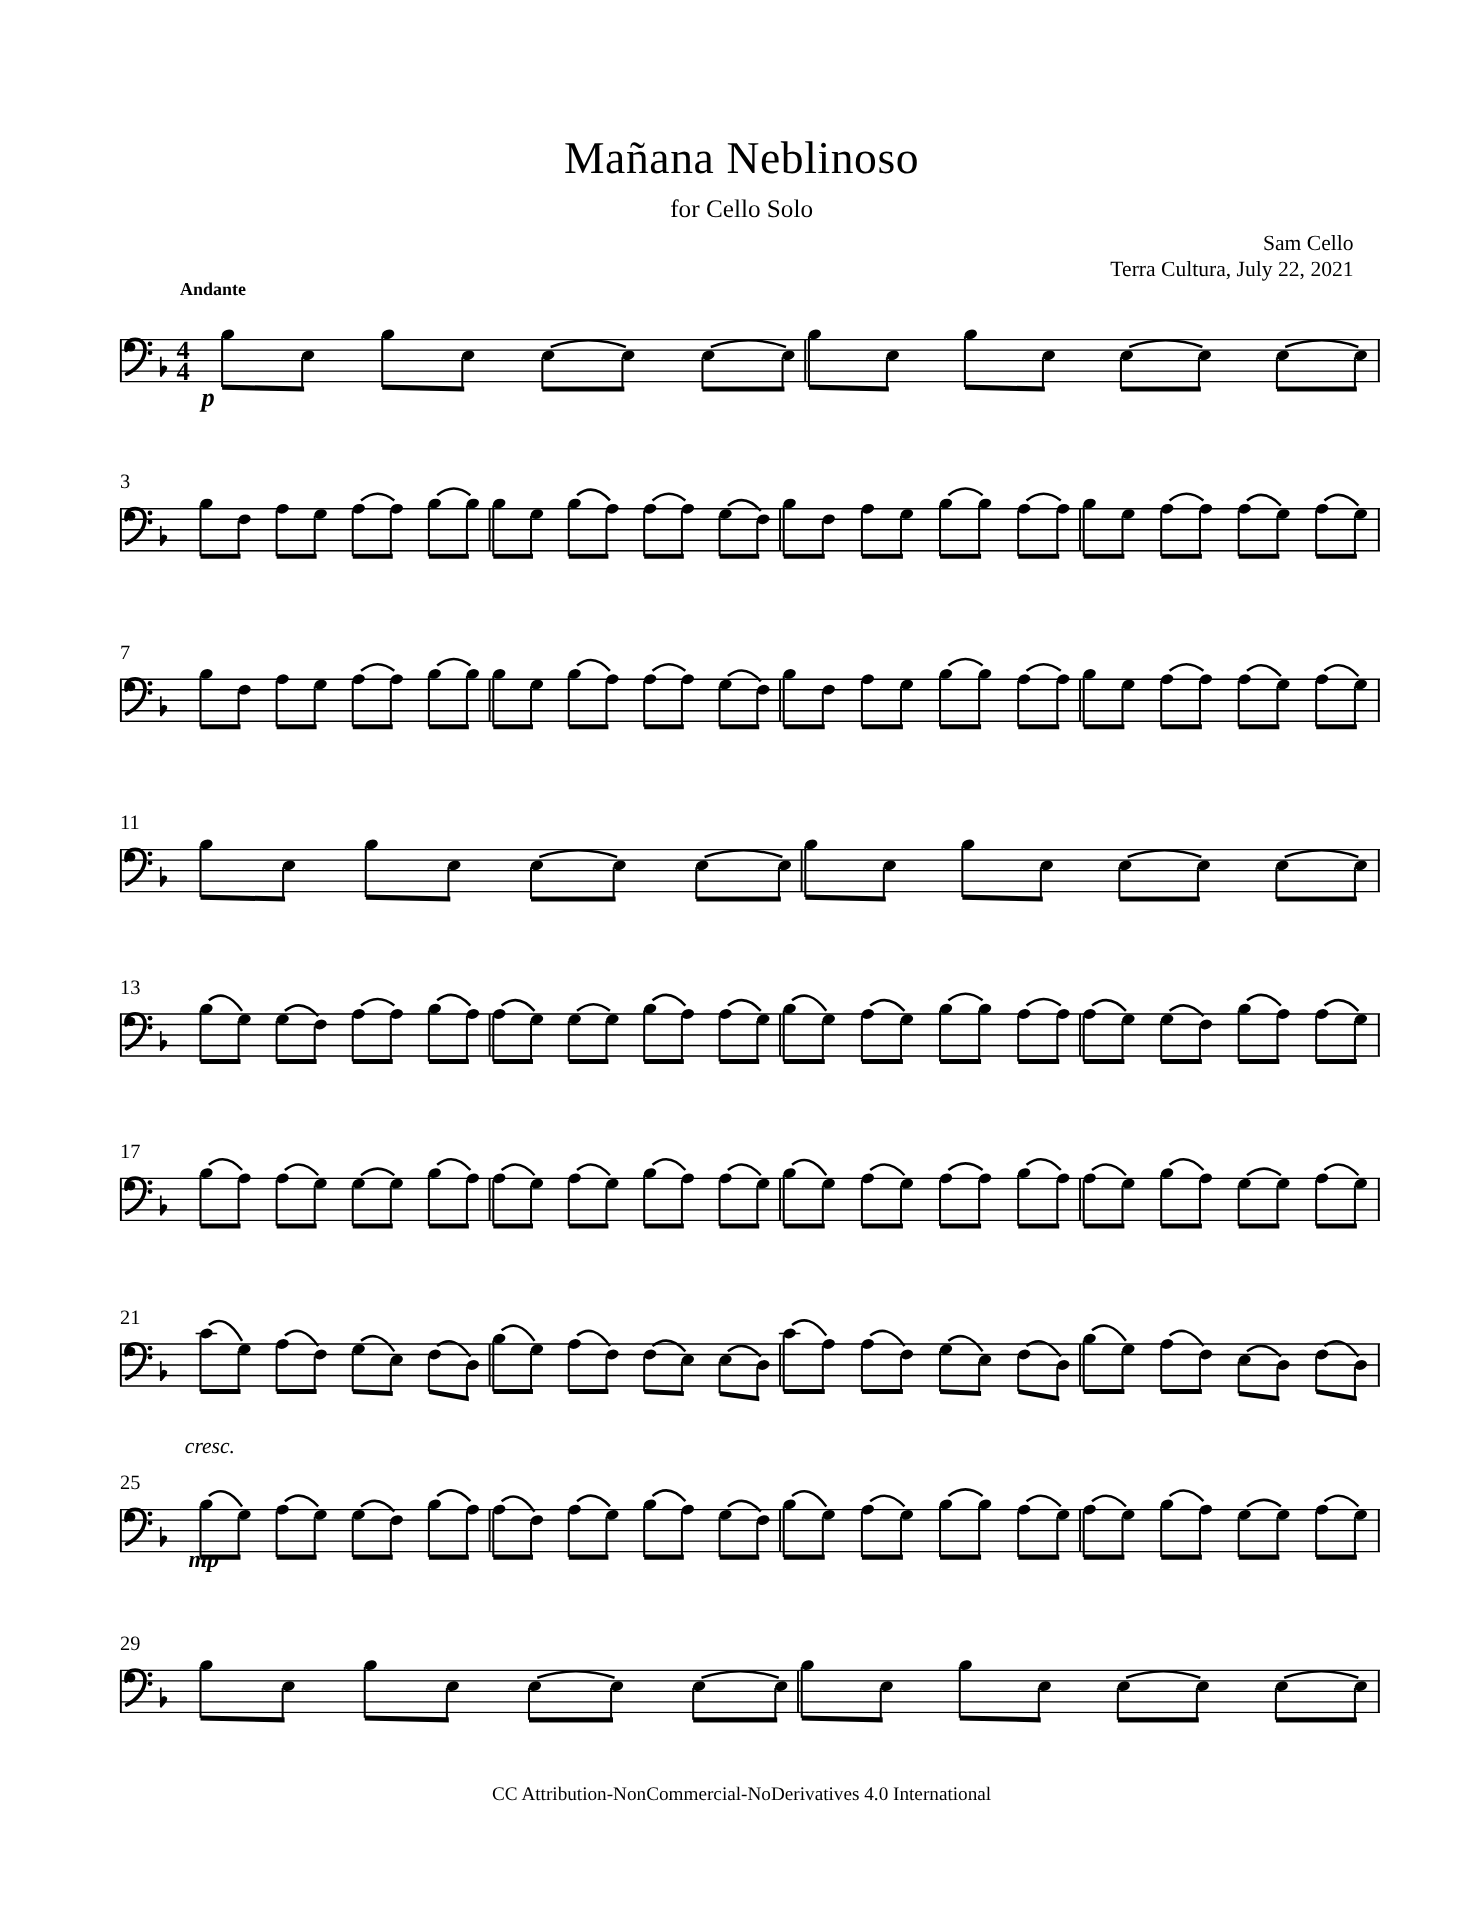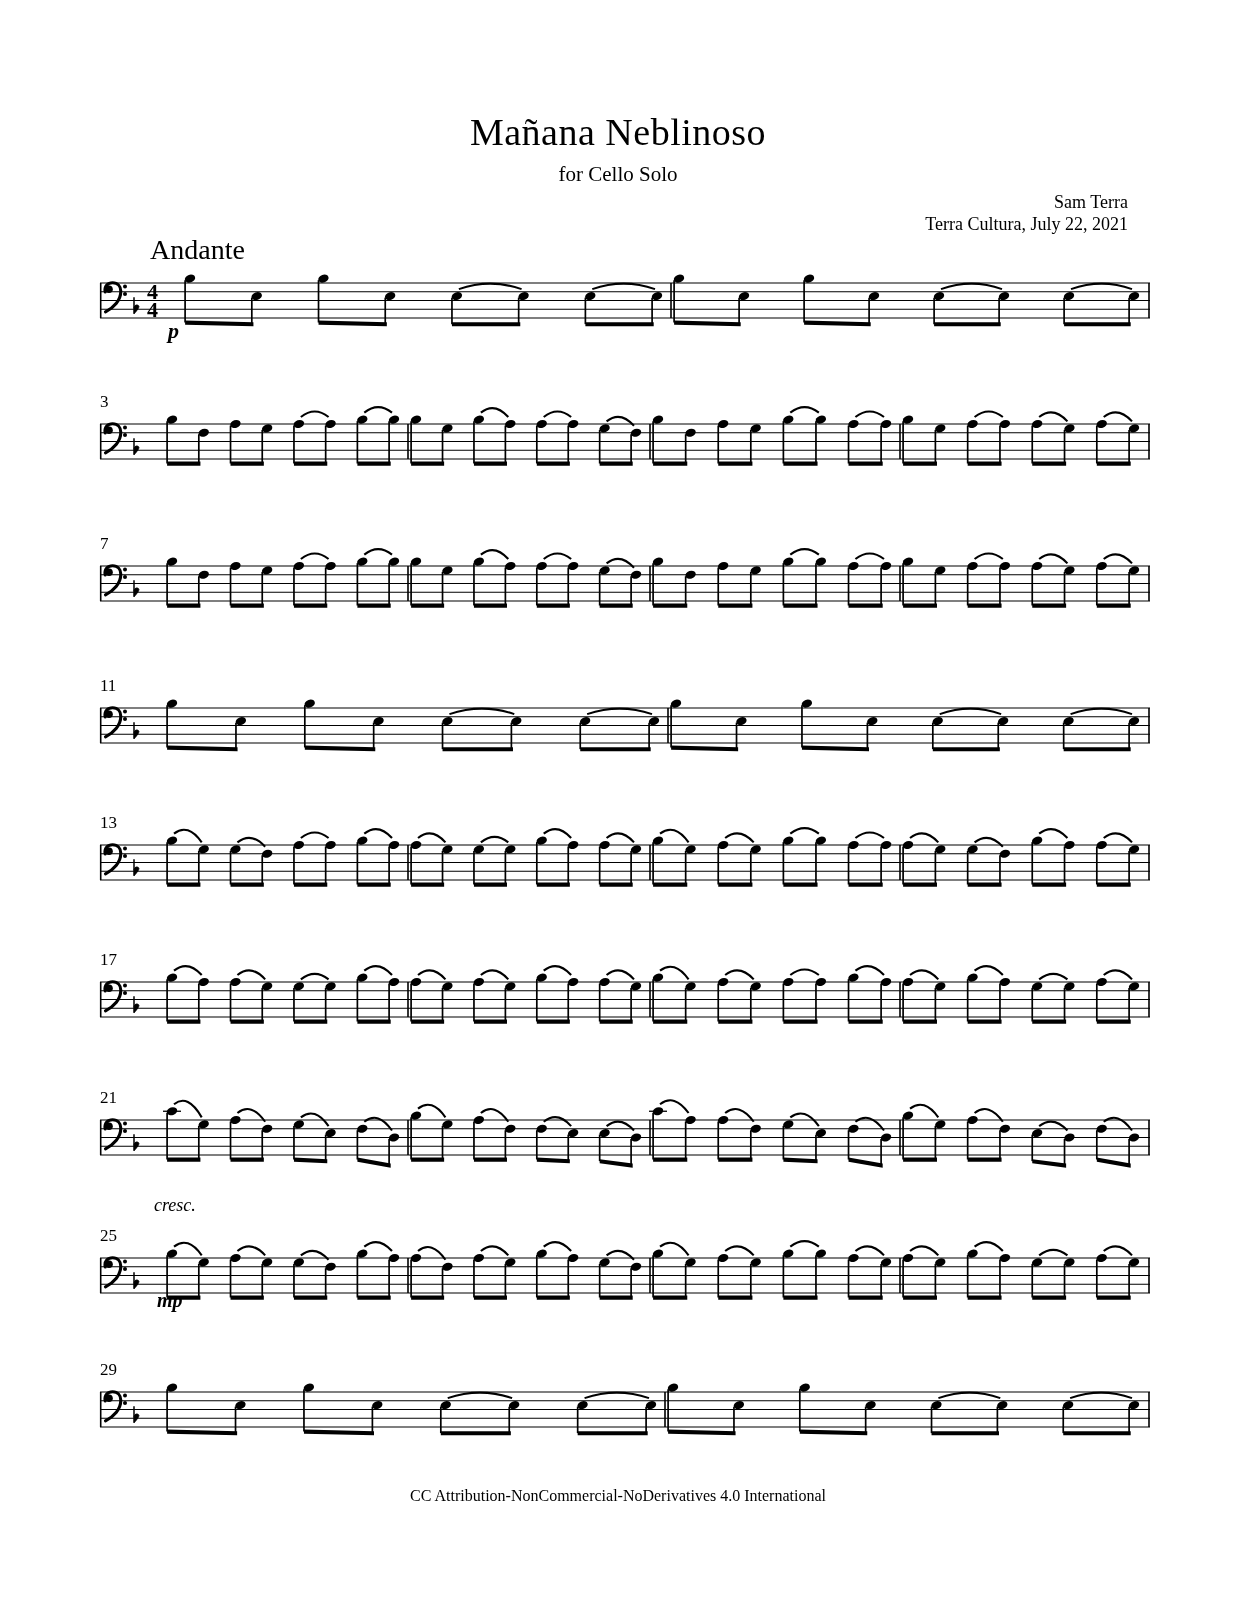--- a/index.html
+++ b/index.html
@@ -6,21 +6,21 @@
   #page{
     position:relative;width:1236px;height:1600px;background:#ffffff;
     margin:0 auto;overflow:hidden;
     font-family:"Liberation Serif","DejaVu Serif",serif;color:#000;
   }
   .abs{position:absolute;}
   #title{top:110px;left:0;width:100%;text-align:center;font-size:38px;letter-spacing:.5px;}
   #subtitle{top:162px;left:0;width:100%;text-align:center;font-size:21px;}
   #composer{top:192px;right:108px;text-align:right;font-size:18px;}
   #credit{top:214px;right:108px;text-align:center;font-size:18px;}
-  #tempo{top:234px;left:150px;font-size:28px;font-weight:normal;}
+  #tempo{top:234px;left:150px;font-size:15px;font-weight:bold;}
   #footer{top:1487px;left:0;width:100%;text-align:center;font-size:16px;}
   .dyn{font-style:italic;}
   #dyn-p{top:318px;left:168px;font-size:22px;font-weight:bold;}
   #dyn-cresc{top:1195px;left:154px;font-size:18px;}
   #dyn-mp{top:1289px;left:157px;font-size:20px;font-weight:bold;}
   #score{position:absolute;top:0;left:0;}
   svg text{font-family:"Liberation Serif","DejaVu Serif",serif;}
 </style>
 </head>
 <body>
@@ -924,21 +924,21 @@
         <line x1="1063.242857142857" y1="1406.625" x2="1063.242857142857" y2="1433.125" stroke="#000" stroke-width="1.7"></line>
         <ellipse cx="1068.142857142857" cy="1405.125" rx="5.3" ry="3.9" fill="#000" transform="rotate(-18 1068.142857142857 1405.125)"></ellipse>
         <line x1="1129.1" y1="1406.625" x2="1129.1" y2="1433.125" stroke="#000" stroke-width="1.7"></line>
         <ellipse cx="1134" cy="1405.125" rx="5.3" ry="3.9" fill="#000" transform="rotate(-18 1134 1405.125)"></ellipse>
         <path d="M1070.142857142857,1398.125 Q1101.0714285714284,1387.125 1132,1398.125" fill="none" stroke="#000" stroke-width="2.1"></path>
       </g>
     </svg>
 
   <div id="subtitle" class="abs">for Cello Solo</div>
   <div id="title" class="abs">Mañana Neblinoso</div>
-  <div id="composer" class="abs">Sam Terra</div>
+  <div id="composer" class="abs">Sam Cello</div>
   <div id="credit" class="abs">Terra Cultura, July 22, 2021</div>
   <div id="tempo" class="abs">Andante</div>
 
   <div id="dyn-p" class="abs dyn">p</div>
   <div id="dyn-cresc" class="abs dyn">cresc.</div>
   <div id="dyn-mp" class="abs dyn">mp</div>
 
   <div id="footer" class="abs">CC Attribution-NonCommercial-NoDerivatives 4.0 International</div>
 </div>
 

